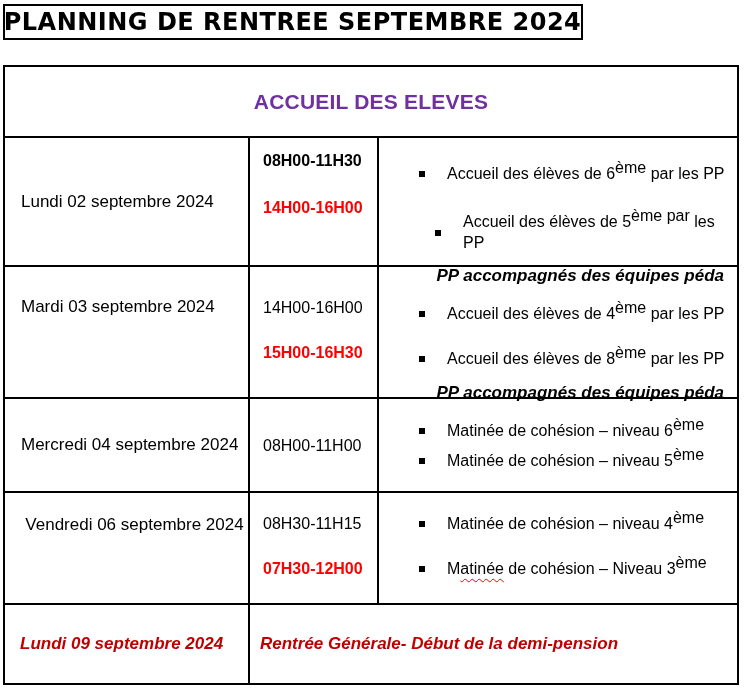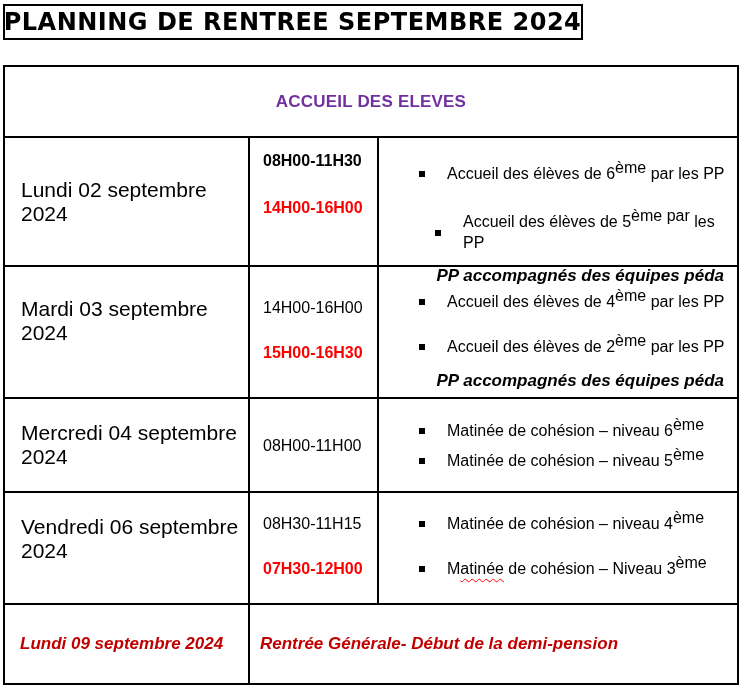--- a/index.html
+++ b/index.html
@@ -26,43 +26,43 @@
     grid-template-columns:245px 129px 1fr;
     grid-template-rows:71px 129px 132px 94px 112px auto;
   }
   .cell{box-sizing:border-box;border-right:2px solid #000;border-bottom:2px solid #000;}
   .cell.last-col{border-right:none;}
   .cell.last-row{border-bottom:none;}
   .hdr{
     grid-column:1/4;border-right:none;
     display:flex;align-items:center;justify-content:center;
   }
-  .hdr span{color:#7030A0;font-weight:bold;font-size:17px;letter-spacing:.2px;}
+  .hdr span{color:#7030A0;font-weight:bold;font-size:21px;letter-spacing:.2px;}
   
-  .c-date{font-size:21px;padding-left:16px;display:flex;flex-direction:column;}
+  .c-date{font-size:17px;padding-left:16px;display:flex;flex-direction:column;}
   .v-center{justify-content:center;}
   .pt30{padding-top:30px;}
   .pt20{padding-top:22px;align-items:center;}
   
   .c-time{font-size:16px;padding-left:13px;display:flex;flex-direction:column;}
   .time{white-space:nowrap;line-height:21px;}
   .t-bold{font-weight:bold;}
   .t-red{color:#FF0000;font-weight:bold;}
   .c-time.r1{padding-top:12px;} .c-time.r1 .time+.time{margin-top:26px;}
   .c-time.r2{padding-top:30px;} .c-time.r2 .time+.time{margin-top:24px;}
   .c-time.r3{justify-content:center;}
   .c-time.r4{padding-top:20px;} .c-time.r4 .time+.time{margin-top:24px;}
   
   .c-act{font-size:16px;display:flex;flex-direction:column;padding-left:0;}
   .bullet{display:flex;align-items:baseline;padding-left:40px;line-height:21px;}
   .blt{width:6px;height:6px;background:#000;flex:0 0 6px;margin-right:22px;align-self:center;margin-top:1px;}
   sup{font-size:16px;line-height:0;}
   .note{font-weight:bold;font-style:italic;font-size:17px;text-align:right;padding-right:13px;}
   .c-act.r1{padding-top:25px;} .c-act.r1 .bullet+.bullet{margin-top:27px;margin-left:16px;} .c-act.r1 .note{margin-top:13px;}
-  .c-act.r2{padding-top:24px;} .c-act.r2 .bullet+.bullet{margin-top:24px;} .c-act.r2 .note{margin-top:14px;}
+  .c-act.r2{padding-top:36px;} .c-act.r2 .bullet+.bullet{margin-top:24px;} .c-act.r2 .note{margin-top:14px;}
   .c-act.r3{justify-content:center;} .c-act.r3 .bullet+.bullet{margin-top:9px;}
   .c-act.r4{padding-top:20px;} .c-act.r4 .bullet+.bullet{margin-top:24px;}
   .sq{text-decoration-line:underline;text-decoration-style:wavy;text-decoration-color:#FF0000;text-decoration-thickness:1px;text-underline-offset:4px;}
   
   .f-date{color:#C00000;font-weight:bold;font-style:italic;font-size:17px;
     display:flex;align-items:center;padding-left:15px;}
   .f-event{grid-column:2/4;color:#C00000;font-weight:bold;font-style:italic;font-size:17px;
     display:flex;align-items:center;padding-left:10px;border-right:none;}
 </style>
 </head>
@@ -107,21 +107,21 @@
       <span class="time">14H00-16H00</span>
       <span class="time t-red">15H00-16H30</span>
     </div>
     <div class="cell c-act r2 last-col">
       <div class="bullet">
         <span class="blt"></span>
         <span><span>Accueil des élèves de 4</span><sup>ème</sup><span> par les PP</span></span>
       </div>
       <div class="bullet">
         <span class="blt"></span>
-        <span><span>Accueil des élèves de 2</span><sup>ème</sup><span> par les PP</span></span>
+        <span><span>Accueil des élèves de 8</span><sup>ème</sup><span> par les PP</span></span>
       </div>
       <div class="note">PP accompagnés des équipes péda</div>
     </div>
 
     <div class="cell c-date v-center">
       <span>Mercredi 04 septembre 2024</span>
     </div>
     <div class="cell c-time r3">
       <span class="time">08H00-11H00</span>
     </div>

